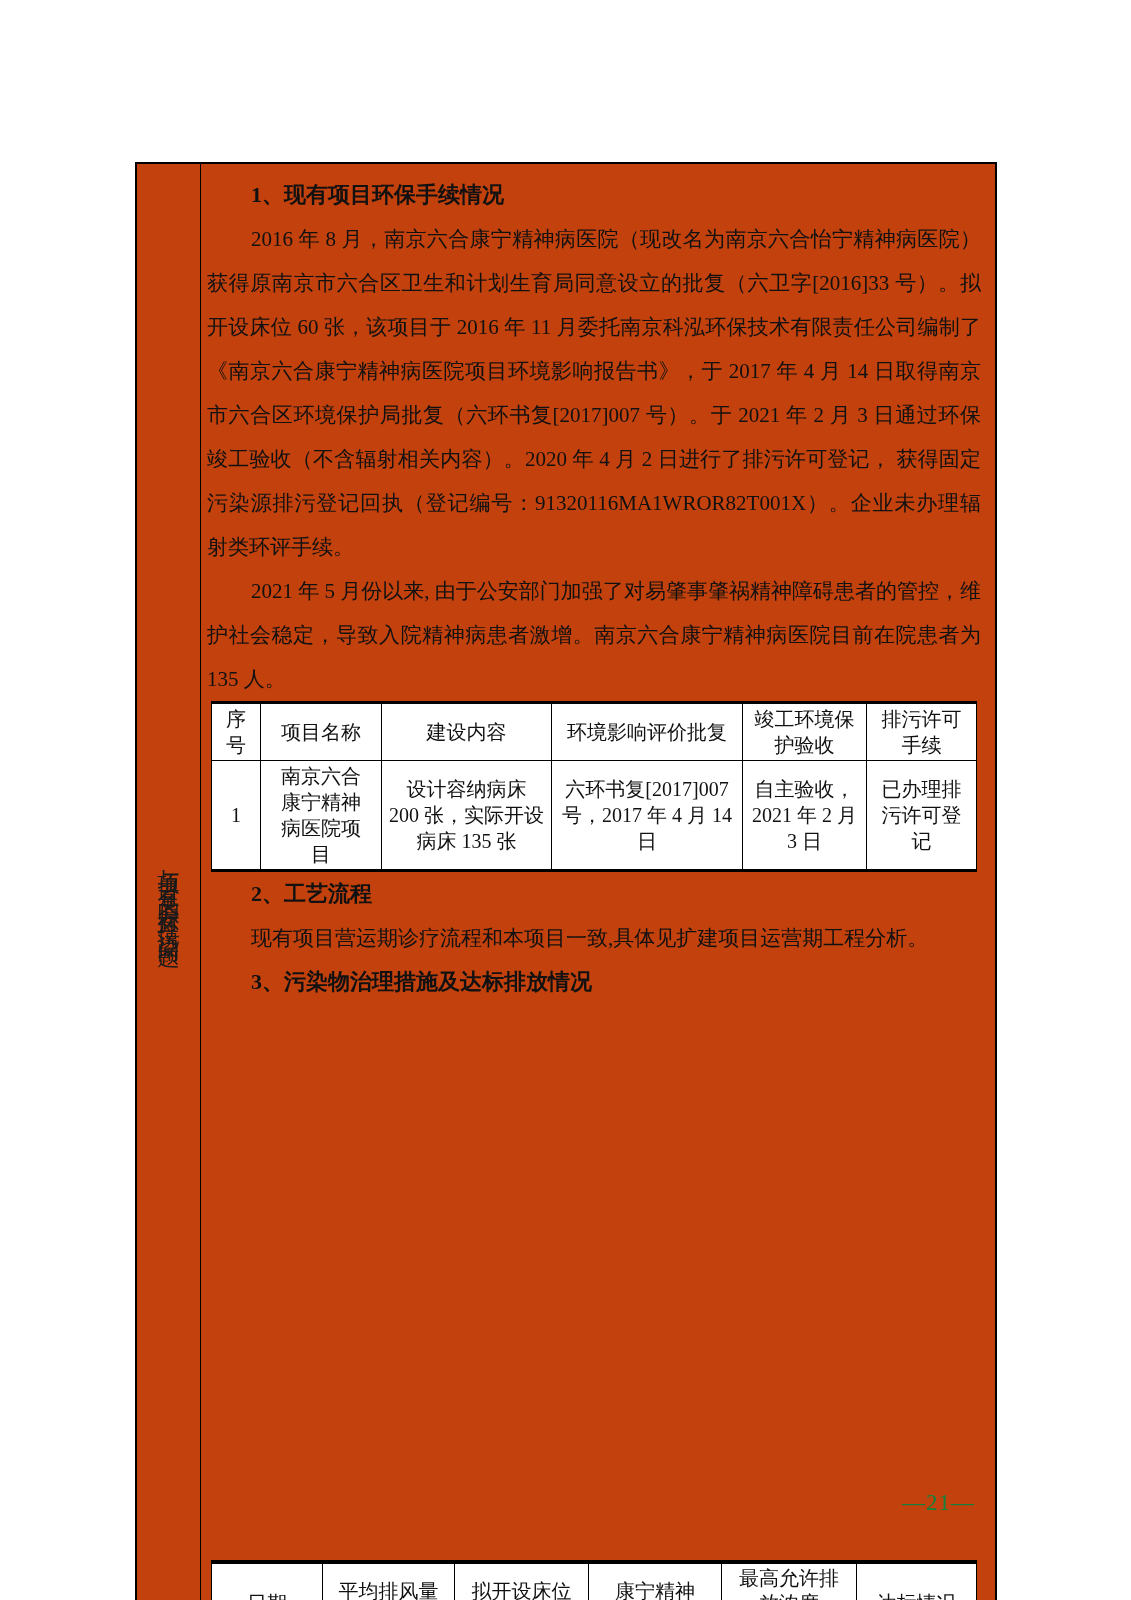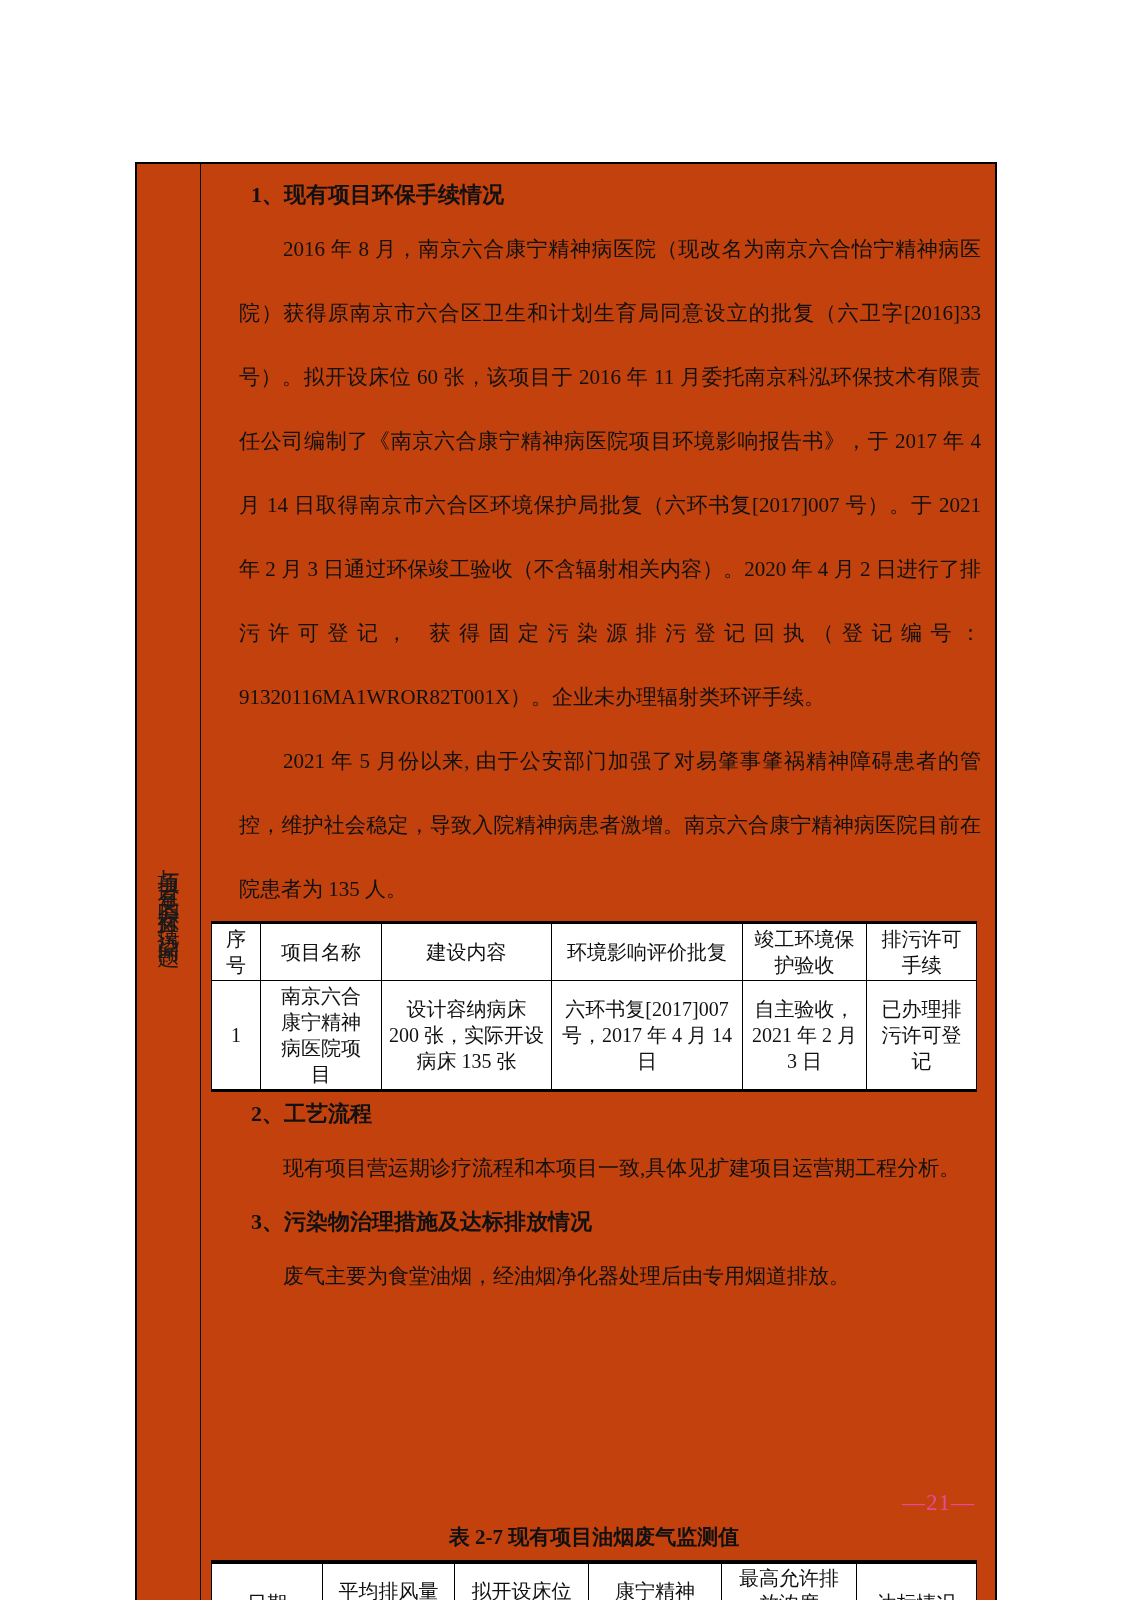--- a/index.html
+++ b/index.html
@@ -50,25 +50,24 @@
   }
   .h-top { margin-top: 9px; }
   .h-sub {
     font-weight: bold;
     font-size: 22px;
     line-height: 44px;
     padding-left: 38px;
   }
   .para {
     font-size: 21px;
-    line-height: 64px;
+    line-height: 44px;
     text-align: justify;
     text-indent: 44px;
     word-break: break-word;
-    margin-left: 32px;
   }
   .tbl-caption {
     font-weight: bold;
     font-size: 21px;
     line-height: 32px;
     text-align: center;
   }
   table {
     border-collapse: collapse;
     table-layout: fixed;
@@ -96,21 +95,21 @@
     position: absolute;
     left: 6px; right: 14px; bottom: 0;
   }
   .bottom-block .tbl-caption { margin-bottom: 7px; }
   .bottom-block table { margin-bottom: -1px; }
   .page-number {
     position: absolute;
     left: 902px; top: 1490px;
     font-size: 23px;
     letter-spacing: 1px;
-    color: #ec4899;
+    color: #15803d;
   }
 </style>
 </head>
 <body>
 
 <div class="doc-box">
 
   <div class="side-col">
     <div class="vtext">与项目有关的原有环境污染问题</div>
   </div>
@@ -161,24 +160,22 @@
 污许可登
 记</td>
       </tr>
     </tbody>
       </table>
 
     <div class="h-num">2、工艺流程</div>
     <div class="para">现有项目营运期诊疗流程和本项目一致,具体见扩建项目运营期工程分析。</div>
 
     <div class="h-num">3、污染物治理措施及达标排放情况</div>
-    <div class="para">废气主要为食堂油烟，经油烟净化器处理后由专用烟道排放。</div>
 
     <div class="bottom-block">
-      <div class="tbl-caption">表 2-7 现有项目油烟废气监测值</div>
       <table class="t27">
         <colgroup>
           <col style="width:111px">
             <col style="width:132px">
             <col style="width:134px">
           <col style="width:133px">
             <col style="width:135px">
             <col style="width:120px">
         </colgroup>
         <tbody>

